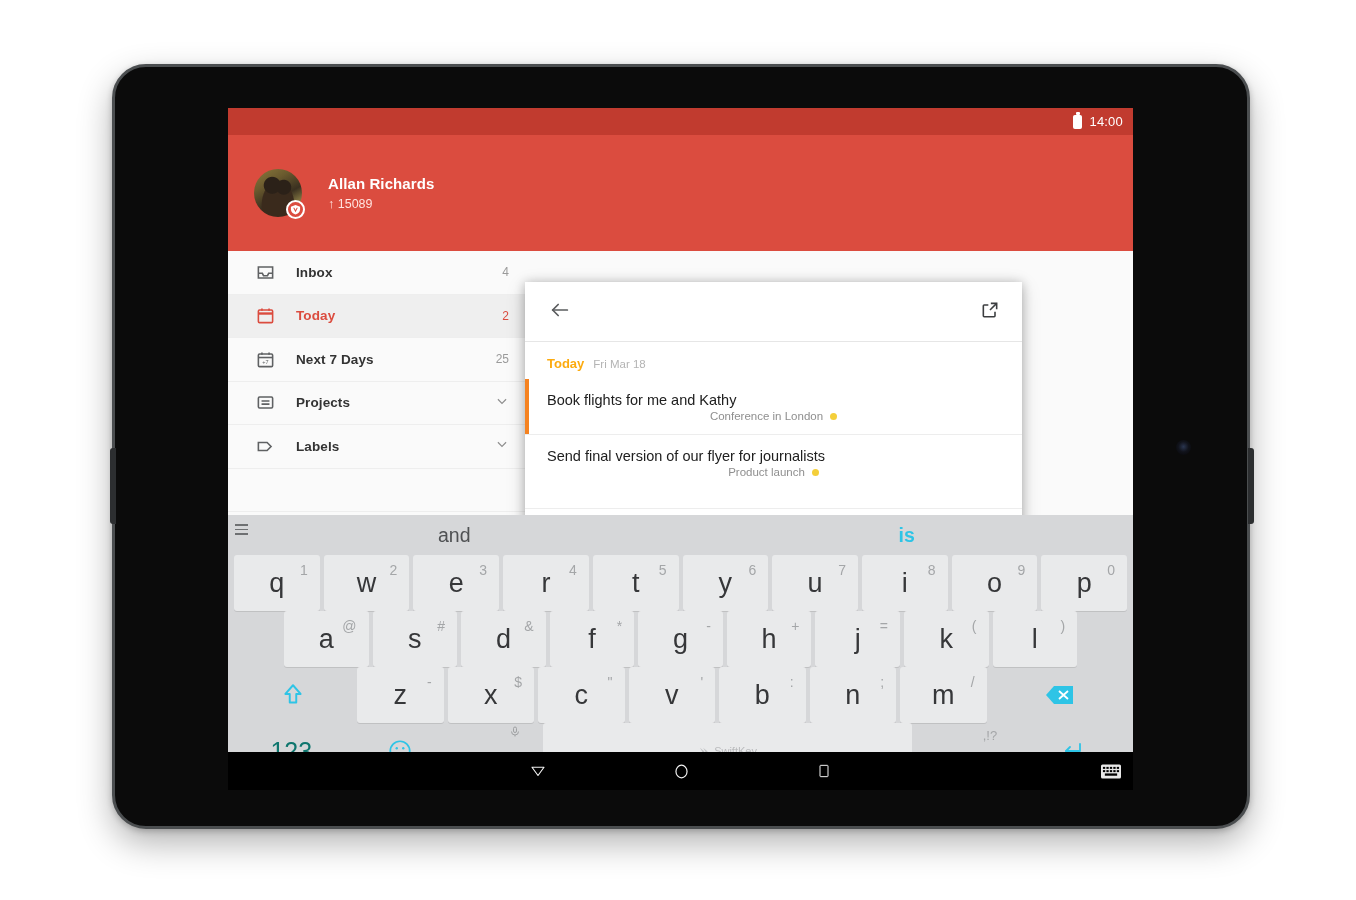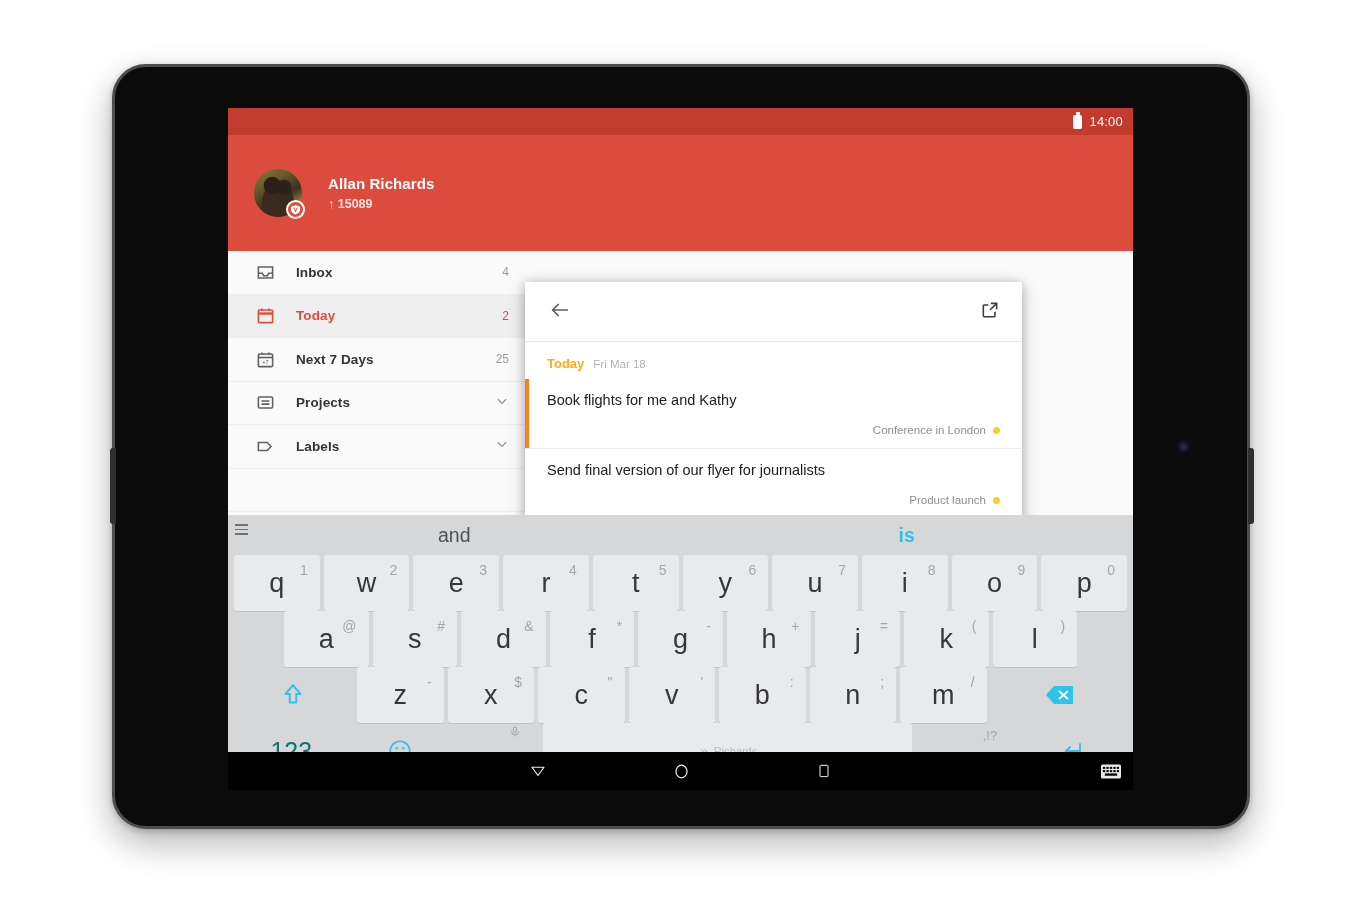--- a/index.html
+++ b/index.html
@@ -92,21 +92,21 @@
     overflow: hidden;
   }
   .badge {
     position: absolute; right: -3px; bottom: -2px;
     width: 19px; height: 19px; border-radius: 50%;
     background: #db4c3f; border: 2px solid #fff;
     display: flex; align-items: center; justify-content: center;
   }
   .badge svg { display: block; }
   .pname { color: #fff; font-size: 15px; font-weight: bold; line-height: 19px; letter-spacing: .1px; }
-  .pkarma { color: #ffe3df; font-size: 12.5px; line-height: 18px; margin-top: 2px; font-weight: bold; }
+  .pkarma { color: #ffe3df; font-size: 12.5px; line-height: 18px; margin-top: 2px; }
 
   .navlist { padding-top: 0; }
   .navitem {
     position: relative; height: 43.5px;
     display: flex; align-items: center;
     padding: 0 18px 0 26px;
     background: #fafafa;
     border-bottom: 1px solid #eeeeee;
   }
   .navitem.active { background: #efefef; }
@@ -135,21 +135,21 @@
 
   .task {
     position: relative; padding: 12px 22px 12px 22px;
     border-bottom: 1px solid #ededed; background: #fff;
   }
   .task .accent {
     position: absolute; left: 0; top: 0; width: 4px; height: 100%; background: #f58220;
   }
   .task .ttitle { font-size: 14.5px; color: #202020; line-height: 19px; }
   .task .tmeta {
-    margin-top: 14px; display: flex; align-items: center; justify-content: flex-end; gap: 7px;
+    display: flex; align-items: center; justify-content: center; gap: 7px;
   }
   .task .tproj { font-size: 11.5px; color: #8f8f8f; }
   .dot { width: 7px; height: 7px; border-radius: 50%; background: #f4cf3a; display: inline-block; }
   .task.t2 { padding-bottom: 30px; }
 
   
   .inputrow {
     position: absolute; left: 0; bottom: 0; width: 100%; height: 43px;
     background: #fafafa; border-top: 1px solid #e6e6e6;
     display: flex; align-items: center; padding: 0 10px 0 22px; gap: 6px;
@@ -560,21 +560,21 @@
                   <path d="M5 11a7 7 0 0 0 14 0M12 18v3"></path>
               </svg>
             </span>
           </div>
           <div class="key space">
             <span class="sk">
               <svg width="13" height="11" viewBox="0 0 24 24" fill="#c2c3c5">
                   <path d="M2 4l10 8-10 8 5-8z"></path>
                   <path d="M9 4l10 8-10 8 5-8z"></path>
                 </svg>
-              <span>Richards</span>
+              <span>SwiftKey</span>
             </span>
           </div>
           <div class="key fn" style="flex:1.0 1 0">
             <span class="main" style="font-size:22px;position:relative;top:9px;left:-9px">.</span>
             <span class="alt" style="right:14px;top:5px;font-size:13px">,!?</span>
           </div>
           <div class="key fn" style="flex:1.2 1 0">
             <svg width="28" height="24" viewBox="0 0 24 24" fill="none" stroke="#2ec4e6" stroke-width="1.8" stroke-linecap="round" stroke-linejoin="round">
               <path d="M20 5v7H6"></path>
                 <path d="M10 8l-4 4 4 4"></path>

